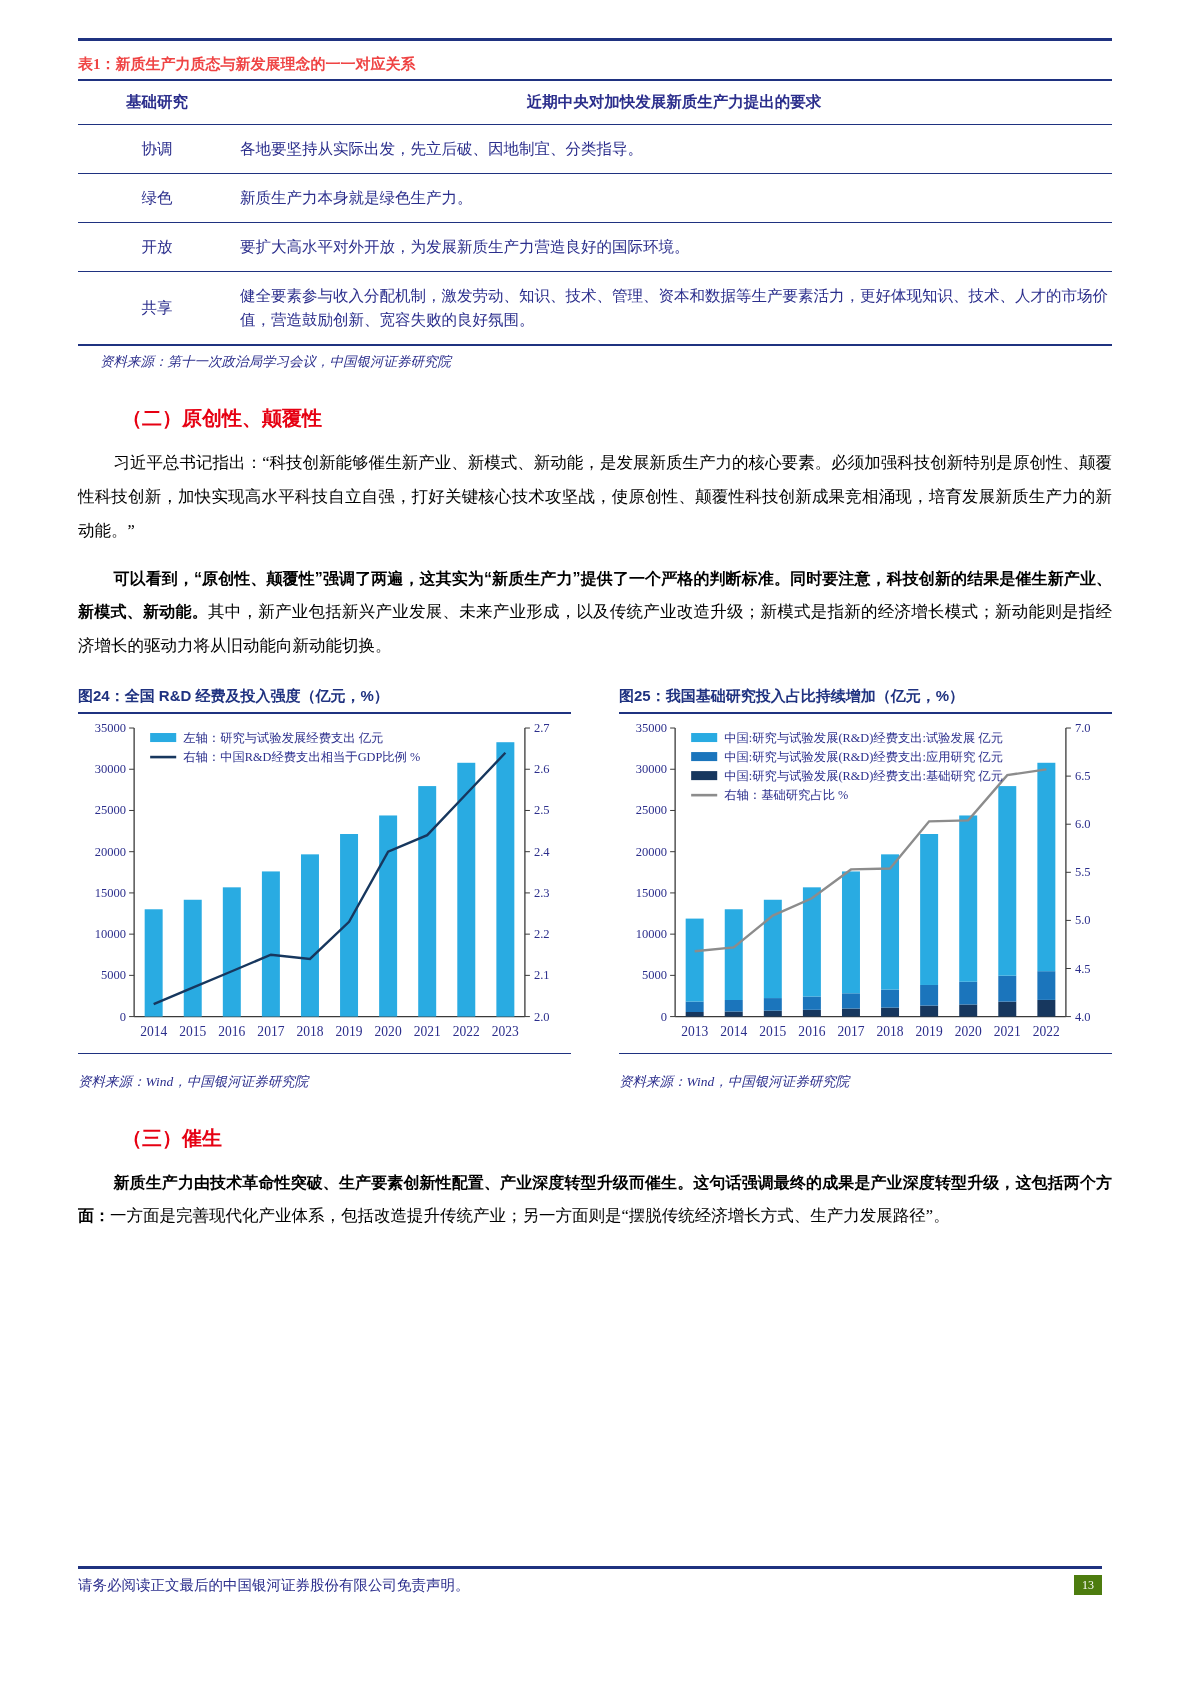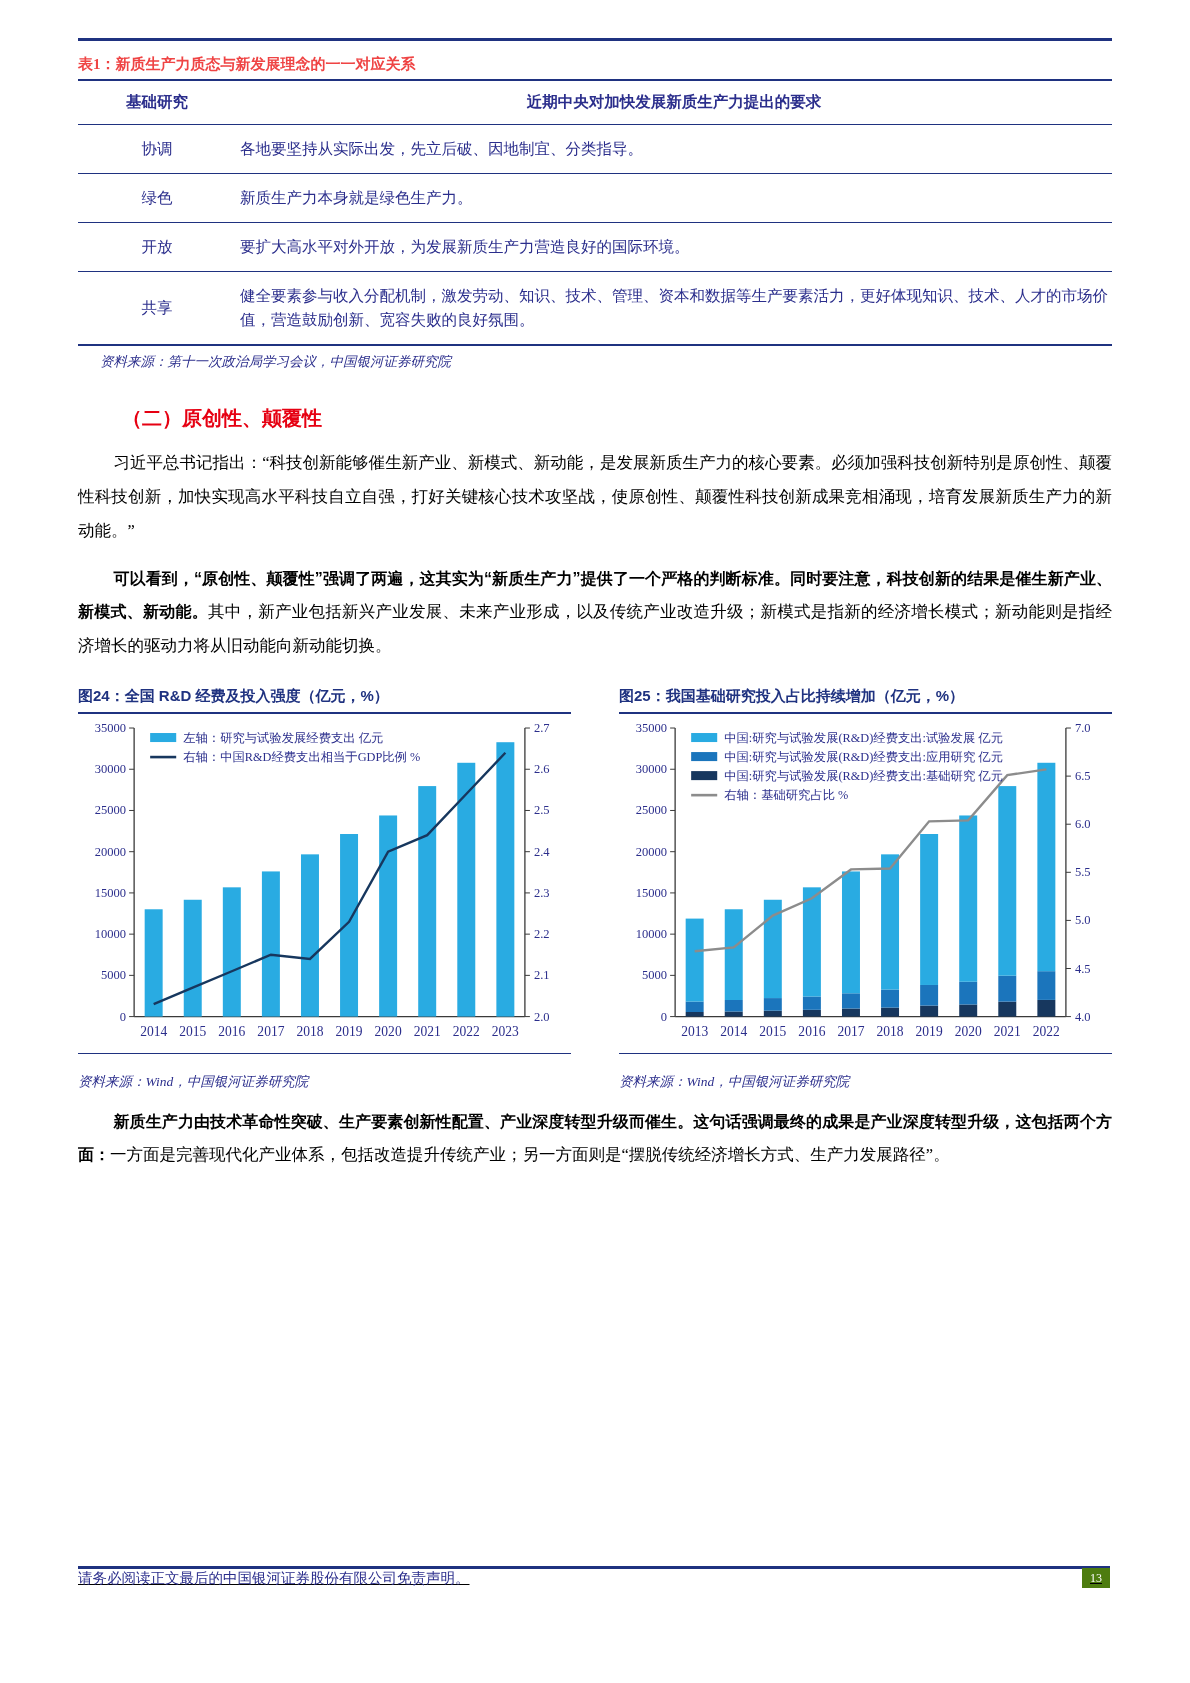--- a/index.html
+++ b/index.html
@@ -37,21 +37,21 @@
   .sec-heading{color:#E60012;font-weight:bold;font-size:20px;margin:34px 0 8px 44px;font-family:"Liberation Sans","DejaVu Sans",sans-serif;}
   .para{font-size:16.5px;line-height:2.05;text-indent:2.15em;margin:14px 0;text-align:justify;}
   .para b{font-family:"Liberation Sans","DejaVu Sans",sans-serif;font-size:16px;}
   
   .charts-row{display:flex;gap:48px;margin-top:24px;}
   .fig{flex:1;min-width:0;}
   .fig-title{color:#1F3280;font-weight:bold;font-size:15px;border-bottom:2px solid #1F3280;padding-bottom:6px;font-family:"Liberation Sans","DejaVu Sans",sans-serif;}
   .fig-canvas{margin-top:6px;}
   .fig-source{border-top:1.5px solid #1F3280;font-style:italic;font-size:13.5px;color:#2B2E8C;padding-top:19px;margin-top:2px;}
   
-  .page-footer{position:absolute;left:78px;right:80px;top:1566px;border-top:3px solid #1F3280;display:flex;justify-content:space-between;align-items:flex-start;text-decoration:underline;}
+  .page-footer{position:absolute;left:78px;right:88px;top:1566px;border-top:3px solid #1F3280;padding-top:7px;display:flex;justify-content:space-between;align-items:flex-start;}
   .footer-text{color:#2B2E8C;font-size:14.5px;}
   .page-num{background:#4d7c0f;color:#fff;font-size:12px;padding:3px 8px;line-height:1.2;margin-top:-1px;}
 </style>
 </head>
 <body>
 
 <div class="page">
 
   <div class="hdr-rule"></div>
 
@@ -244,20 +244,21 @@
             <rect x="72" y="51" width="26" height="9" fill="#17375E"></rect>
             <text x="105" y="60" font-size="12.3" fill="#2B2E8C">中国:研究与试验发展(R&amp;D)经费支出:基础研究 亿元</text>
             <line x1="72" y1="75" x2="98" y2="75" stroke="#8C8C8C" stroke-width="2.6"></line>
             <text x="105" y="79" font-size="12.3" fill="#2B2E8C">右轴：基础研究占比 %</text>
           </svg>
         </div>
       <div class="fig-source">资料来源：Wind，中国银河证券研究院</div>
     </div>
   </div>
 
+  <div class="sec-heading">（三）催生</div>
   <p class="para"><b>新质生产力由技术革命性突破、生产要素创新性配置、产业深度转型升级而催生。这句话强调最终的成果是产业深度转型升级，这包括两个方面：</b><span>一方面是完善现代化产业体系，包括改造提升传统产业；另一方面则是“摆脱传统经济增长方式、生产力发展路径”。</span></p>
 
   <div class="page-footer">
     <span class="footer-text">请务必阅读正文最后的中国银河证券股份有限公司免责声明。</span>
     <span class="page-num">13</span>
   </div>
 
 </div>
 
 </body></html>

